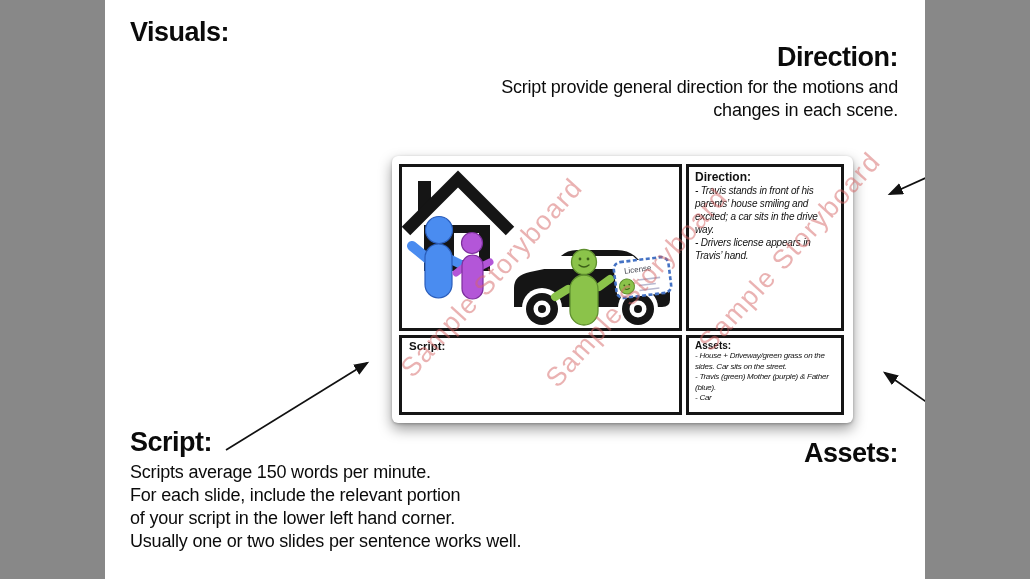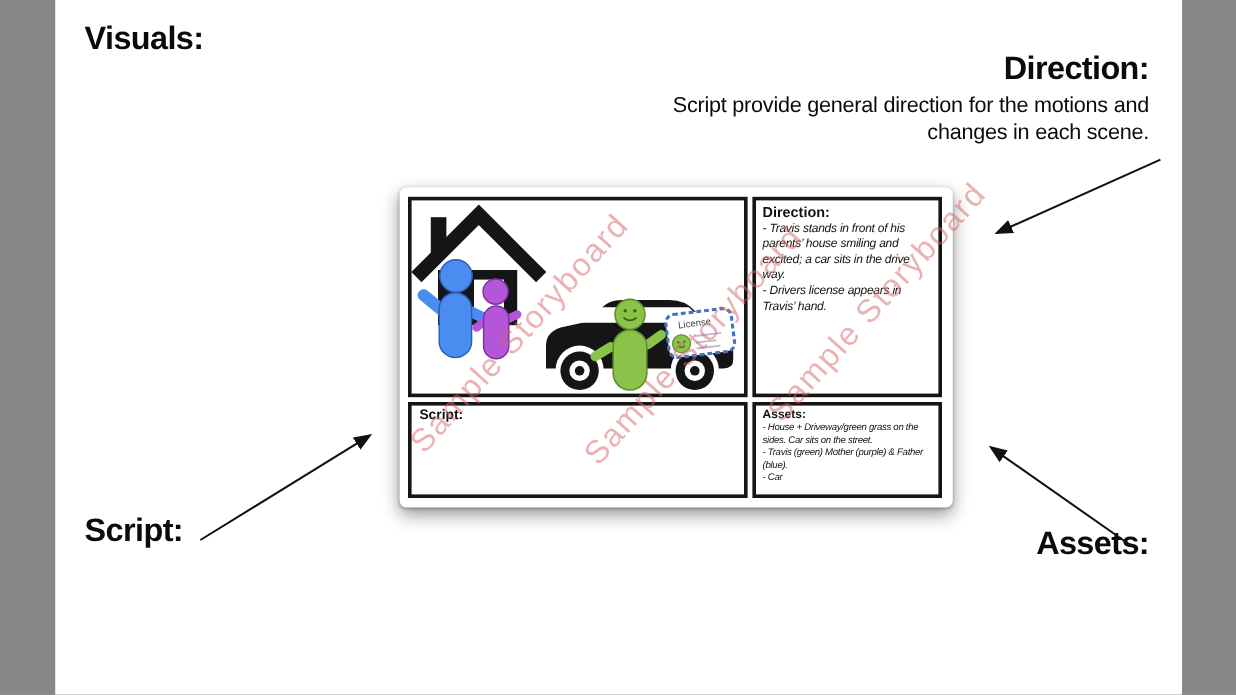--- a/index.html
+++ b/index.html
@@ -1,18 +1,18 @@
 <!DOCTYPE html>
 <html><head>
 <meta charset="utf-8">
 <style>
   * { margin:0; padding:0; box-sizing:border-box; }
   html,body { background:#888; }
   .canvas {
-    position:relative; width:939px; height:579px; background:#ffffff;
+    position:relative; width:820px; height:579px; background:#ffffff;
     font-family:"Liberation Sans", sans-serif; color:#111; overflow:hidden;
     margin:0 auto;
   }
   .corner { position:absolute; }
   .corner h2 { font-size:27px; font-weight:700; letter-spacing:-0.5px; color:#0b0b0b; }
   .corner .body { font-size:18px; line-height:23px; letter-spacing:-0.2px; white-space:pre-line; margin-top:3px; color:#0b0b0b; }
   .c-visuals   { left:25px; top:17px; width:500px; }
   .c-direction { right:27px; top:42px; width:500px; text-align:right; }
   .c-script    { left:25px; top:427px; width:500px; }
   .c-assets    { right:27px; top:438px; width:500px; text-align:right; }
@@ -58,20 +58,24 @@
   </div>
 
   <div class="corner c-direction">
     <h2>Direction:</h2>
     <div class="body">Script provide general direction for the motions and
 changes in each scene.</div>
   </div>
 
   <div class="corner c-script">
     <h2>Script:</h2>
+    <div class="body">Scripts average 150 words per minute.
+For each slide, include the relevant portion
+of your script in the lower left hand corner.
+Usually one or two slides per sentence works well.</div>
   </div>
 
   <div class="corner c-assets">
     <h2>Assets:</h2>
   </div>
 
   <div class="sb-card">
 
     <div class="panel p-visual">
       <svg class="illus" viewBox="0 0 277 161">

